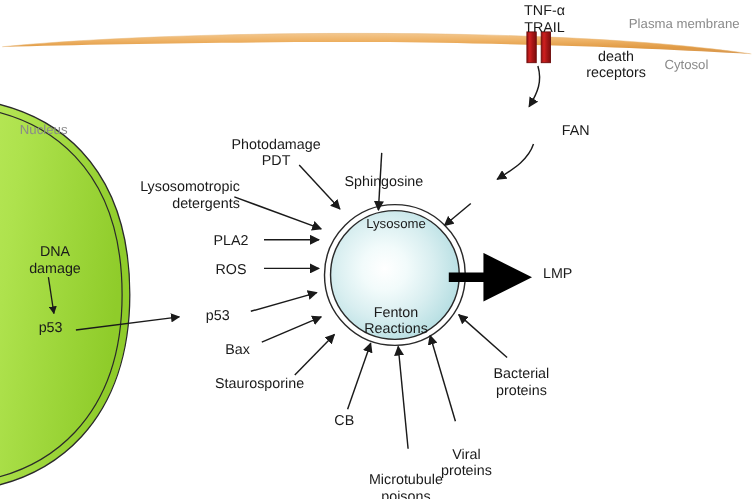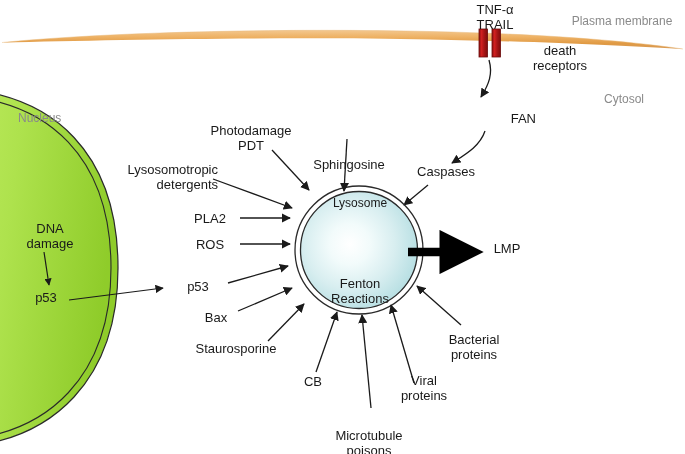--- a/index.html
+++ b/index.html
@@ -133,27 +133,26 @@
   </svg>
 
   <div class="lbl f13" style="left:455px;top:2px;width:80px;">TNF-α
 TRAIL</div>
 
   <div class="lbl f12 gray" style="left:566px;top:14px;width:112px;">Plasma membrane</div>
 
   <div class="lbl f13" style="left:520px;top:43px;width:80px;">death
 receptors</div>
 
-  <div class="lbl f12 gray" style="left:593px;top:52px;width:62px;margin-top:40px;">Cytosol</div>
+  <div class="lbl f12 gray" style="left:593px;top:52px;width:62px;">Cytosol</div>
 
   <div class="lbl f12 gray" style="left:18px;top:111px;width:62px;text-align:left;">Nucleus</div>
 
   <div class="lbl f13" style="left:476px;top:111px;width:60px;text-align:right;">FAN</div>
 
-  <div class="lbl f13" style="left:404px;top:164px;width:84px;">Caspases</div>
 
   <div class="lbl f13" style="left:14px;top:221px;width:72px;">DNA
 damage</div>
 
   <div class="lbl f13" style="left:24px;top:290px;width:44px;">p53</div>
 
   <div class="lbl f12" style="left:322px;top:196px;width:76px;">Lysosome</div>
 
   <div class="lbl f13" style="left:320px;top:276px;width:80px;">Fenton
 Reactions</div>
@@ -176,19 +175,19 @@
 
   <div class="lbl f13" style="left:196px;top:310px;width:40px;">Bax</div>
 
   <div class="lbl f13" style="left:186px;top:341px;width:100px;">Staurosporine</div>
 
   <div class="lbl f13" style="left:295px;top:374px;width:36px;">CB</div>
 
   <div class="lbl f13" style="left:305px;top:428px;width:128px;">Microtubule
 poisons</div>
 
-  <div class="lbl f13" style="left:389px;top:373px;width:70px;">Viral
+  <div class="lbl f13" style="left:389px;top:405px;width:70px;">Viral
 proteins</div>
 
   <div class="lbl f13" style="left:434px;top:332px;width:80px;">Bacterial
 proteins</div>
 
 </div>
 
 </body></html>

